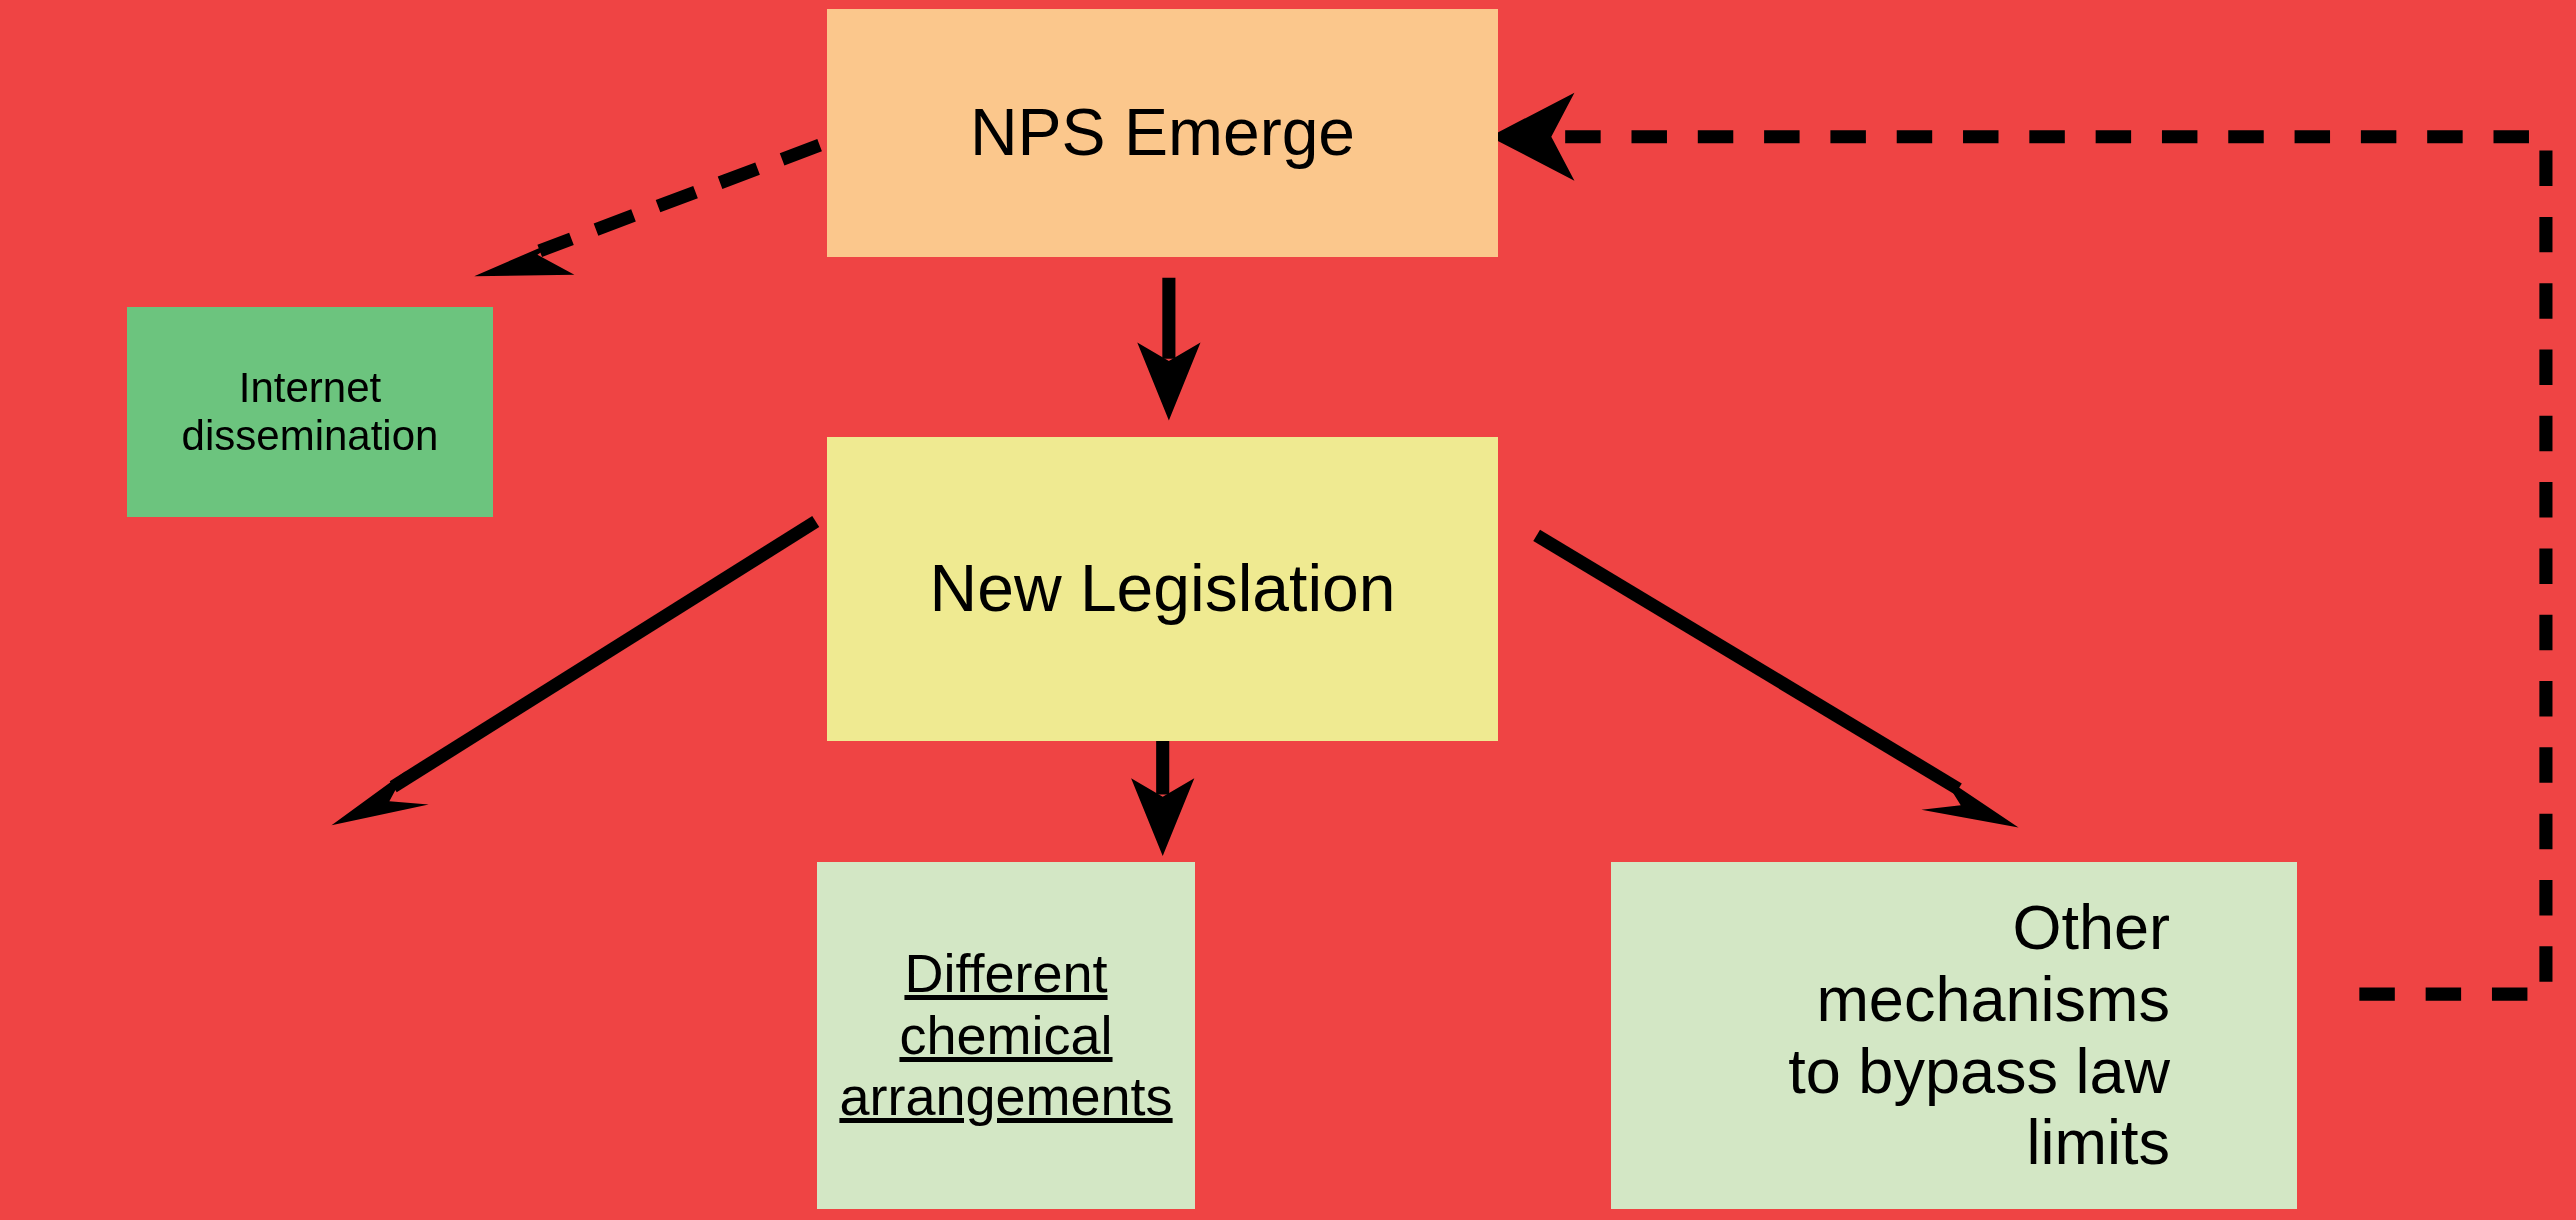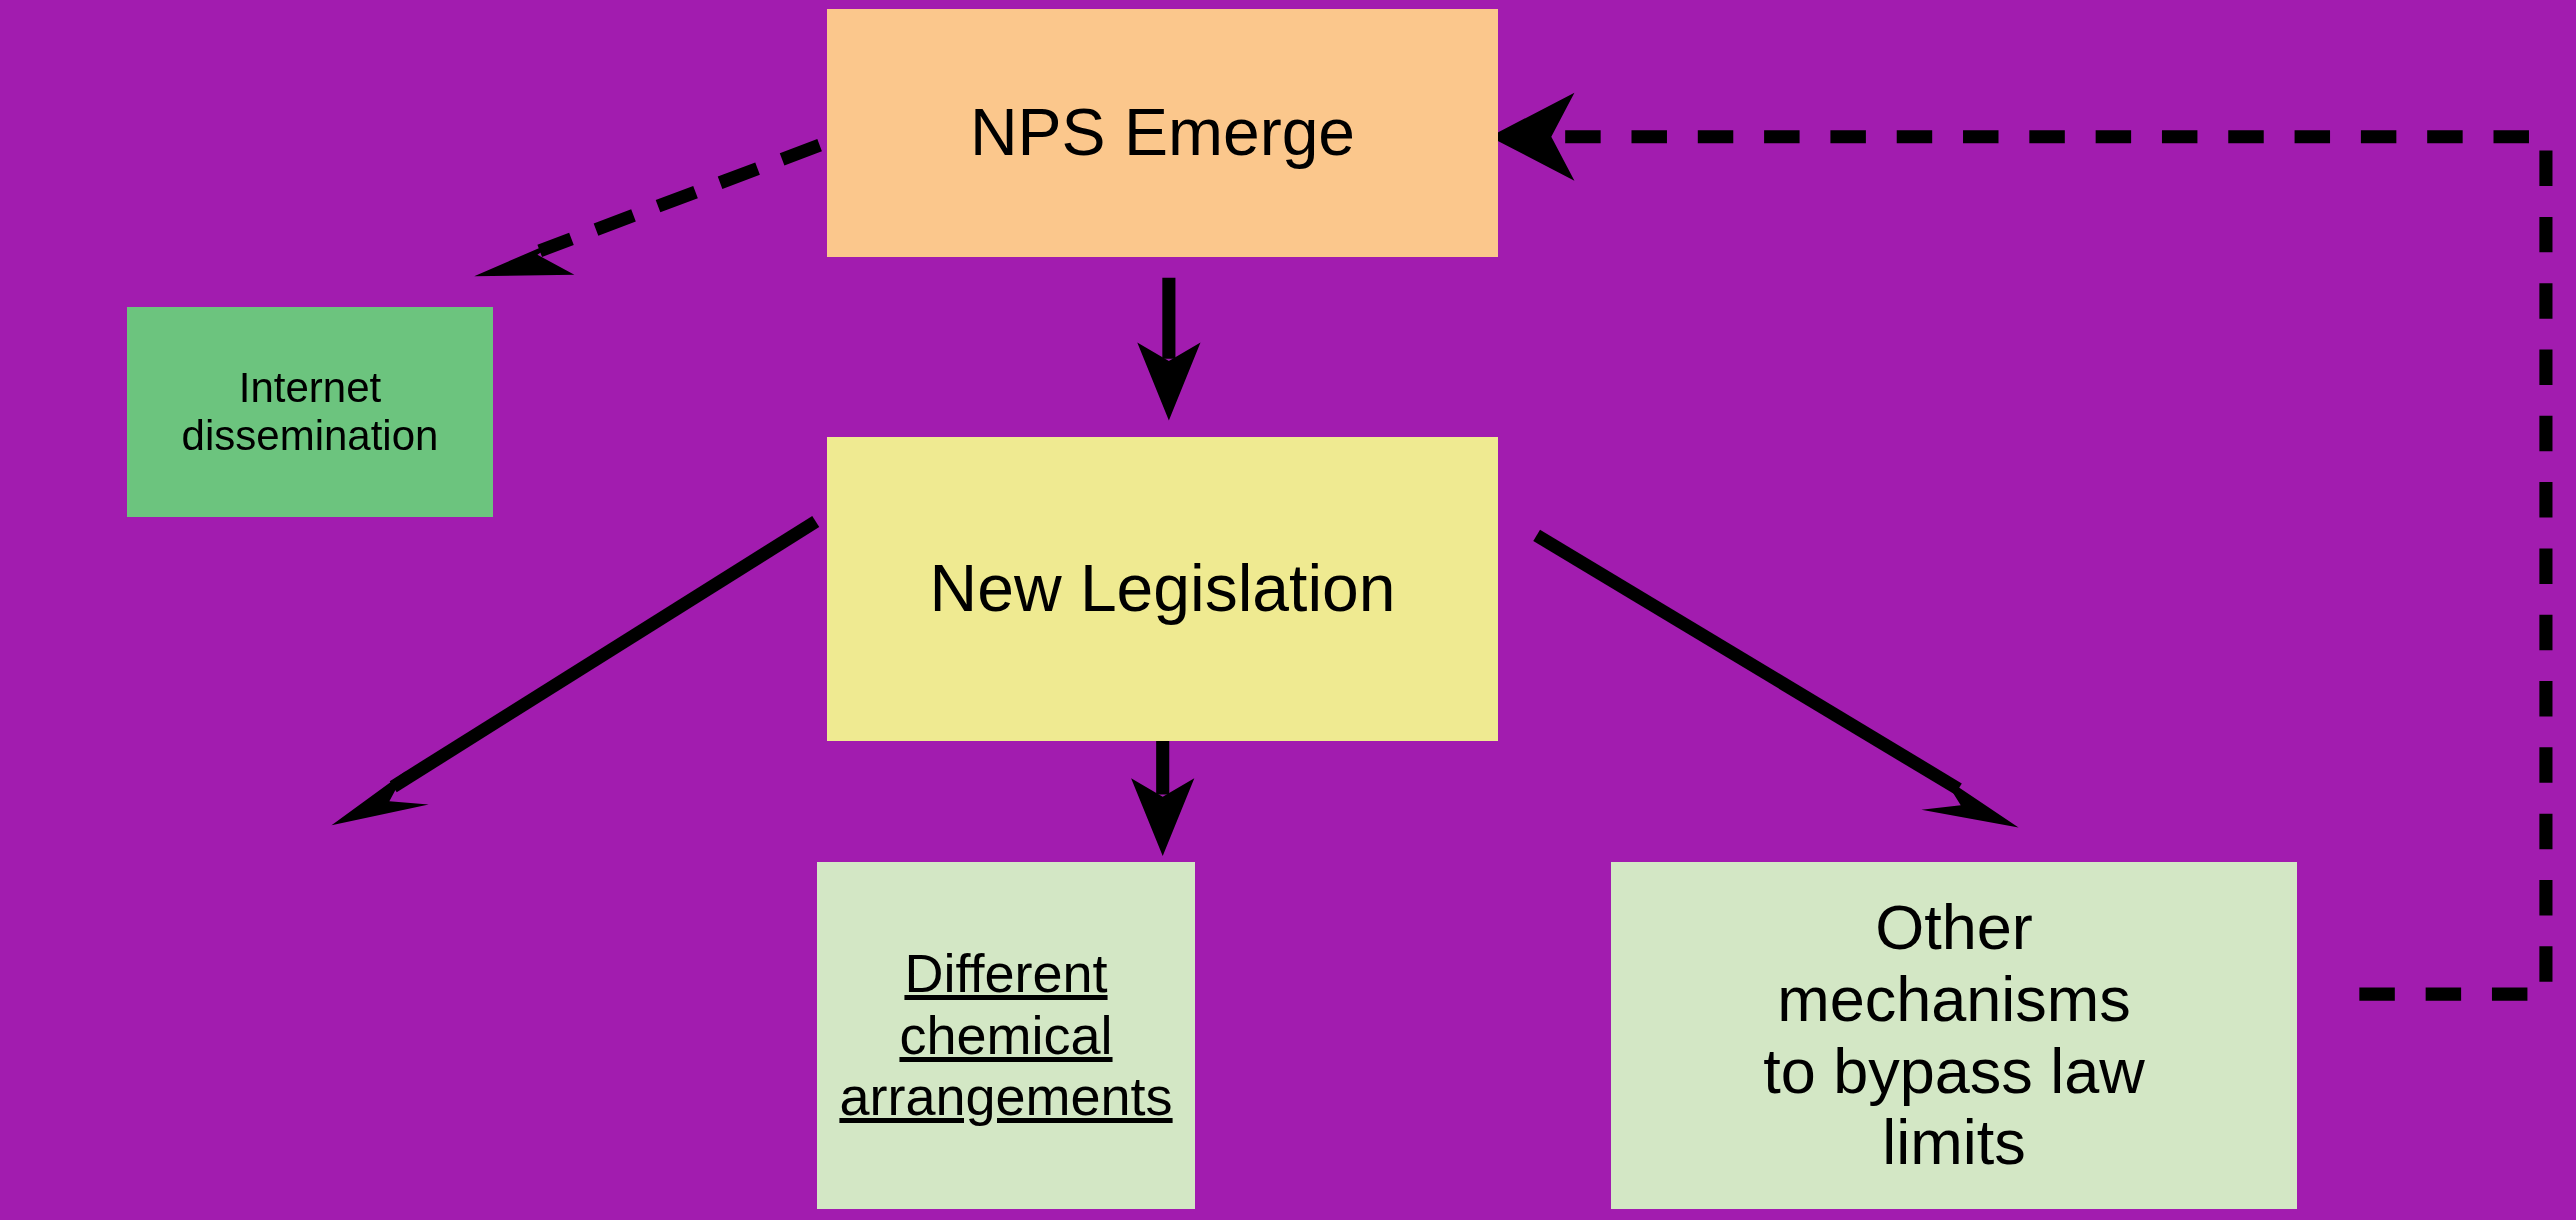--- a/index.html
+++ b/index.html
@@ -5,21 +5,21 @@
 <style>
   html, body {
     margin: 0;
     padding: 0;
     background: #ffffff;
   }
   #canvas {
     position: relative;
     width: 2576px;
     height: 1221px;
-    background: #a21caf;
+    background: #ef4444;
     overflow: hidden;
     font-family: "Liberation Sans", sans-serif;
   }
   .node {
     position: absolute;
     box-sizing: border-box;
     display: flex;
     align-items: center;
     justify-content: center;
     text-align: center;
@@ -65,21 +65,21 @@
     background: #D3E7C5;
     font-size: 54px;
     text-decoration: underline;
   }
   #node-bypass-law {
     left: 1611px; top: 862px;
     width: 686px; height: 347px;
     background: #D3E7C5;
     font-size: 63px;
   }
-  #node-bypass-law .label { max-width: 432px; margin: 0 auto; }
+  #node-bypass-law .label { max-width: 432px; margin: 0 auto; text-align: right; }
 
   #edges {
     position: absolute;
     left: 0; top: 0;
     width: 2576px; height: 1221px;
     z-index: 1;
     pointer-events: none;
   }
 </style>
 </head>

